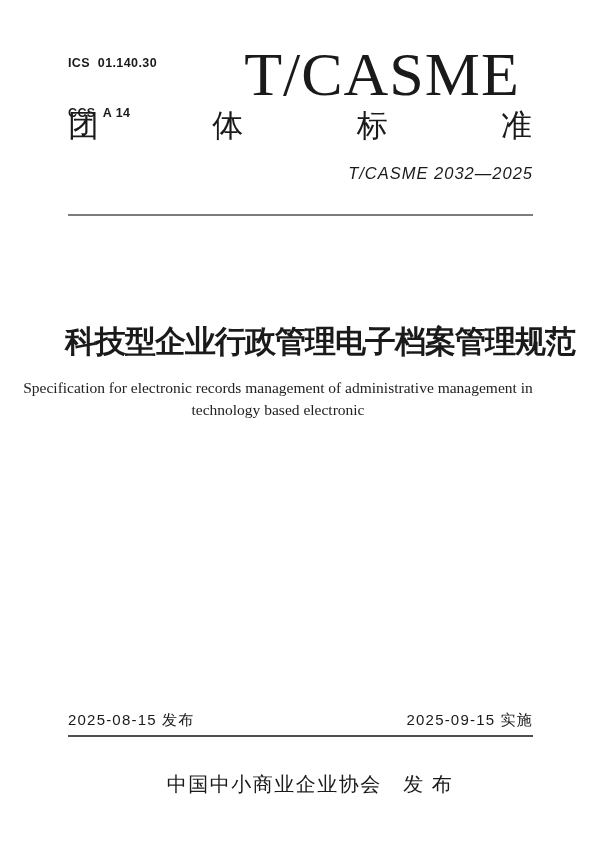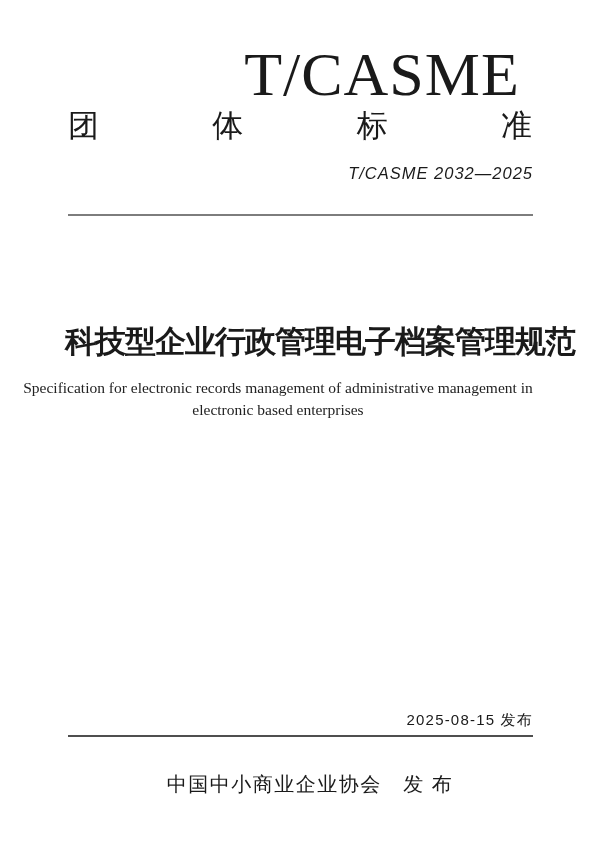--- a/index.html
+++ b/index.html
@@ -93,21 +93,21 @@
     font-size: 15.5px;
     line-height: 22px;
     color: #222222;
   }
   .dates-row {
     position: absolute;
     left: 68px;
     top: 711px;
     width: 465px;
     display: flex;
-    justify-content: flex-end;
+    justify-content: space-between;
     font-size: 15px;
     font-weight: 500;
     letter-spacing: 1.2px;
     white-space: nowrap;
   }
   .rule-bottom {
     position: absolute;
     left: 68px;
     top: 735px;
     width: 465px;
@@ -126,42 +126,47 @@
     font-weight: 500;
     letter-spacing: 1.5px;
     white-space: pre;
   }
 </style>
 </head>
 <body>
 
 <div class="page">
 
+  <div class="ics-block">
+    <div>ICS  01.140.30</div>
+    <div>CCS  A 14</div>
+  </div>
 
   <div class="logo">T/CASME</div>
 
   <div class="type-row">
     <span>团</span>
     <span>体</span>
     <span>标</span>
     <span>准</span>
   </div>
 
   <div class="std-number">T/CASME 2032—2025</div>
 
   <div class="rule-top"></div>
 
   <div class="title-zh">科技型企业行政管理电子档案管理规范</div>
 
   <div class="title-en">
     <div>Specification for electronic records management of administrative management in</div>
-    <div>electronic based enterprises</div>
+    <div>technology based electronic</div>
   </div>
 
   <div class="dates-row">
     <span>2025-08-15 发布</span>
+    <span>2025-09-15 实施</span>
   </div>
 
   <div class="rule-bottom"></div>
 
   <div class="publisher">中国中小商业企业协会　发 布</div>
 
 </div>
 
 </body></html>

